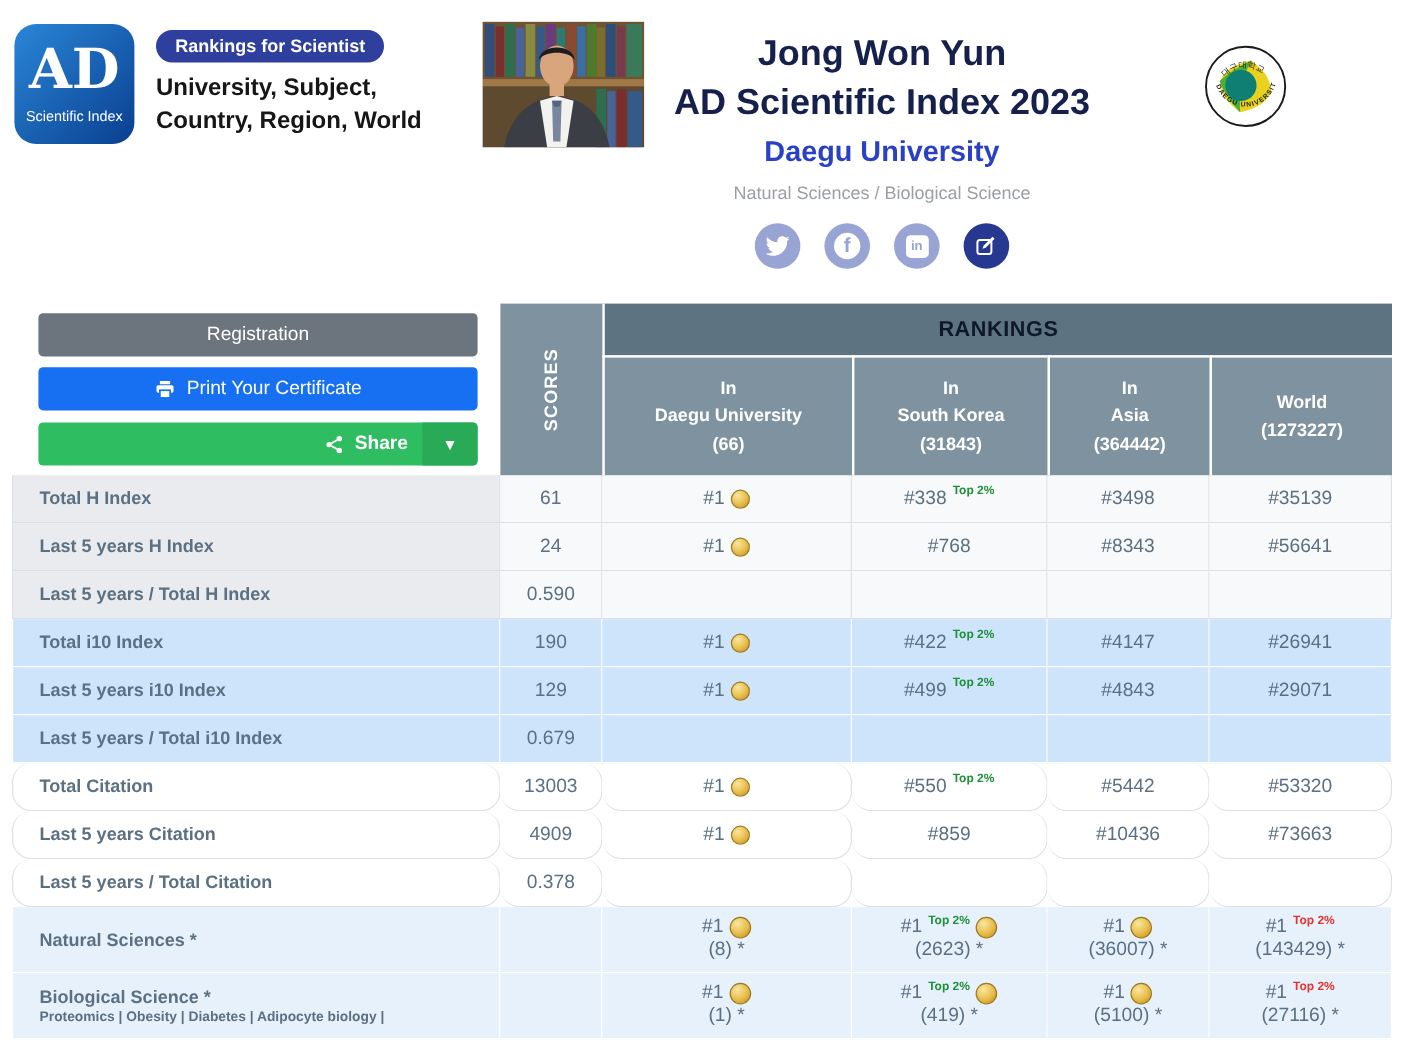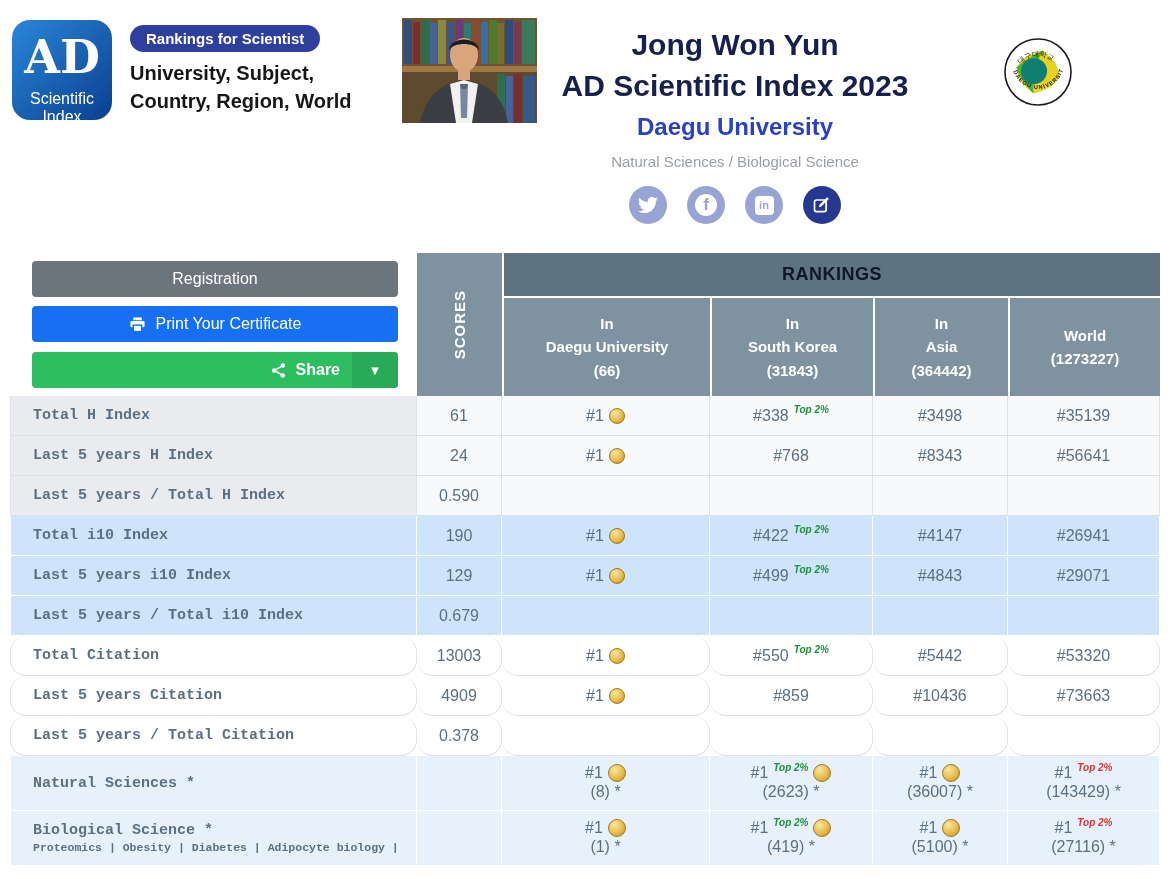--- a/index.html
+++ b/index.html
@@ -5,21 +5,21 @@
   * { margin:0; padding:0; box-sizing:border-box; }
   html,body { width:1173px; height:879px; background:#fff; overflow:hidden;
               font-family:"Liberation Sans", sans-serif; }
   .page { position:relative; width:1173px; height:879px; background:#fff; }
 
   
   .ad-logo { position:absolute; left:12px; top:20px; width:100px; height:100px;
     border-radius:18px; background:linear-gradient(135deg, var(--logo_blue_light), var(--logo_blue_dark));
     color:#fff; text-align:center; }
   .ad-logo .initials { font-family:"DejaVu Serif", serif; font-size:46px; font-weight:bold; margin-top:10px; }
-  .ad-logo .sub { font-size:16px; margin-top:6px; }
+  .ad-logo .sub { font-size:12px; margin-top:6px; }
 
   .badge { position:absolute; left:130px; top:25px; background:var(--badge_blue); color:#fff;
     font-size:15px; font-weight:bold; padding:5px 16px; border-radius:15px; }
 
   .tagline { position:absolute; left:130px; top:60px; font-size:20px; font-weight:bold;
     color:#161616; line-height:1.38; }
 
   .photo { position:absolute; left:402px; top:18px; width:135px; height:105px; overflow:hidden; }
 
   .center-head { position:absolute; left:450px; top:24px; width:570px; text-align:center; }
@@ -69,36 +69,36 @@
   .subcol.sc1 { left:700px; width:163px; }
   .subcol.sc2 { left:863px; width:135px; }
   .subcol.sc3 { left:998px; width:152px; }
 
   .trow { display:flex; width:1150px; height:40px; }
   .trow.tall { height:55px; }
   .cell { border-right:1px solid #dee2e6; border-bottom:1px solid #d9e0e6;
     display:flex; align-items:center; justify-content:center; font-size:16px;
     color:var(--text_slate); text-align:center; flex-direction:column; }
   .cell.label { width:407px; align-items:flex-start; padding-left:22px;
-    border-left:1px solid #dee2e6; font-size:15px; font-weight:bold;font-family:Liberation Mono, monospace; }
+    border-left:1px solid #dee2e6; font-size:15px; font-weight:bold; }
   .cell.score { width:85px; }
   .cell.c0 { width:208px; } .cell.c1 { width:163px; }
   .cell.c2 { width:135px; } .cell.c3 { width:152px; }
 
   .trow.gray .cell.label { background:var(--row_gray_label); }
   .trow.gray .cell:not(.label) { background:var(--row_gray_value); }
   .trow.blue .cell { background:var(--row_blue); border-right-color:#fff; border-bottom-color:#fff; }
   .trow.blue .cell.label { border-left-color:#fff; }
   .trow.white .cell { background:#fff;border-radius:16px; }
   .trow.lightblue .cell { background:var(--row_lightblue); border-right-color:#fff; border-bottom-color:#fff; }
   .trow.lightblue .cell.label { border-left-color:#fff; }
 
   .sublabel { font-size:11.5px; font-weight:bold; margin-top:2px; }
   .rline { display:flex; align-items:center; gap:5px; }
-  .top2 { font-size:10px; font-weight:bold; font-style:italic; position:relative; top:-6px; }
+  .top2 { font-size:10px; font-weight:bold; position:relative; top:-6px; }
   .top2.green { color:var(--top2_green); }
   .top2.red { color:var(--top2_red); }
   .medal { display:inline-block; width:16px; height:16px; border-radius:50%;
     background:radial-gradient(circle at 35% 30%, #f9e7a0, #e8bc4a 55%, #c08a16);
     border:1px solid #9a7b1e; }
   .trow.tall .medal { width:18px; height:18px; }
   .line2 { font-size:16px; line-height:1.25; }
 </style>
 </head>
 <body>

